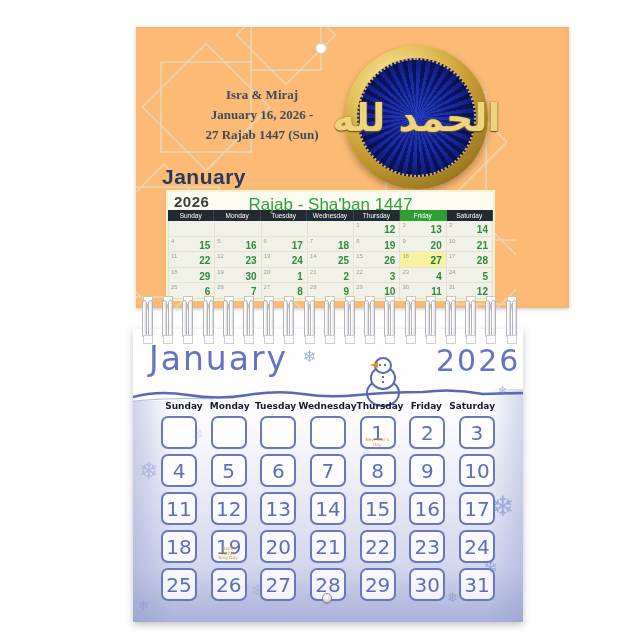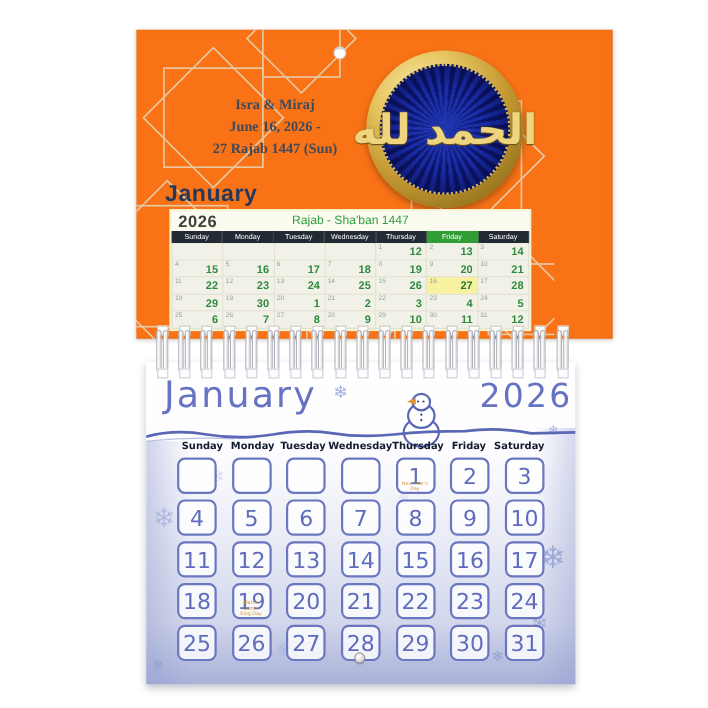--- a/index.html
+++ b/index.html
@@ -1,21 +1,21 @@
 <!DOCTYPE html>
 <html><head>
 <meta charset="utf-8">
 <style>
   html,body{margin:0;padding:0;background:#ffffff;}
   .stage{position:relative;width:644px;height:644px;background:#ffffff;overflow:hidden;
          font-family:"Liberation Sans",sans-serif;}
 
   
-  .top-page{position:absolute;left:124px;top:27px;width:433px;height:281px;
-            background:#f97316;box-shadow:0 1px 4px rgba(90,90,80,.35), inset -2px 0 4px rgba(0,0,0,.05);}
+  .top-page{position:absolute;left:136px;top:27px;width:433px;height:281px;
+            background:#fdba74;box-shadow:0 1px 4px rgba(90,90,80,.35), inset -2px 0 4px rgba(0,0,0,.05);}
   .star-pattern{position:absolute;left:0;top:0;width:380px;height:281px;pointer-events:none;}
   .hanger-hole{position:absolute;left:179px;top:15px;width:10px;height:10px;border-radius:50%;
                background:#ffffff;border:1px solid #cfcdc2;box-shadow:inset 0 1px 1px rgba(0,0,0,.25);}
   .event-text{position:absolute;left:28px;top:58px;width:196px;text-align:center;
               font-family:"Liberation Serif",serif;font-weight:bold;font-size:13px;line-height:1.55;
               color:#3c4a5e;}
   .medallion{position:absolute;left:209px;top:19px;width:143px;height:143px;border-radius:50%;
              background:radial-gradient(circle at 35% 28%,#f9edb4 0%,#e6c45e 30%,#c59a33 55%,#97751f 80%,#7d5f18 100%);
              box-shadow:0 3px 7px rgba(0,0,0,.3);}
   .medallion-inner{position:absolute;left:12px;top:12px;right:12px;bottom:12px;border-radius:50%;
@@ -23,21 +23,21 @@
                radial-gradient(circle at 50% 50%, rgba(45,75,215,.55) 0%, rgba(10,18,95,.15) 45%, rgba(4,8,55,.9) 100%),
                repeating-conic-gradient(#1c30b2 0deg 5deg,#0a1468 5deg 10deg);
              border:2px dotted #d9b855;display:flex;align-items:center;justify-content:center;}
   .medallion-arabic{font-family:"DejaVu Sans",sans-serif;font-size:38px;font-weight:bold;color:#eed47e;
              text-shadow:0 0 2px #8a6a1c,0 1px 1px #5e470f;white-space:nowrap;}
   .top-month-label{position:absolute;left:26px;top:138px;font-size:21px;font-weight:bold;color:#24395b;letter-spacing:.5px;}
 
   .cal-panel{position:absolute;left:30px;top:163px;width:329px;background:#f6f3d2;padding-bottom:2px;}
   .panel-title{position:relative;height:18px;margin:2px 2px 0;background:#fcfbf0;}
   .panel-year{position:absolute;left:6px;top:1px;font-size:15px;font-weight:bold;color:#39413b;letter-spacing:.5px;}
-  .panel-hijri{position:absolute;left:0;right:0;top:3px;text-align:center;font-size:11px;color:#2f9e3f;}
+  .panel-hijri{position:absolute;left:0;right:0;top:3px;text-align:center;font-size:17px;color:#2f9e3f;}
   .thead{display:flex;height:11px;margin:0 2px;}
   .thead-cell{flex:1;background:#222a33;color:#ffffff;font-size:6.5px;line-height:11px;text-align:center;
               border-right:1px solid #39424d;overflow:hidden;}
   .thead-cell.friday{background:#2f9e35;border-right-color:#2f9e35;}
   .tgrid{display:grid;grid-template-columns:repeat(7,1fr);grid-auto-rows:14.5px;gap:1px;
          margin:0 2px;background:#e3e2d2;border:1px solid #e3e2d2;border-top:none;}
   .tcell{position:relative;background:#f2f1e8;}
   .tcell.hl{background:#f8f1a0;}
   .tcell .g{position:absolute;left:2px;top:1px;font-size:6px;color:#97a091;}
   .tcell .h{position:absolute;right:4px;top:3px;font-size:10px;font-weight:bold;color:#2e8b3e;}
@@ -125,21 +125,21 @@
       <g transform="translate(300,115)">
           <rect x="-50" y="-50" width="100" height="100"></rect>
           <rect x="-50" y="-50" width="100" height="100" transform="rotate(45)"></rect>
         </g>
     </svg>
 
     <div class="hanger-hole"></div>
 
     <div class="event-text">
       <span>Isra &amp; Miraj</span><br>
-      <span>June 16, 2026 -</span><br>
+      <span>January 16, 2026 -</span><br>
       <span>27 Rajab 1447 (Sun)</span>
     </div>
 
     <div class="medallion">
       <div class="medallion-inner">
         <span class="medallion-arabic">الحمد لله</span>
       </div>
     </div>
 
     <div class="top-month-label">January</div>

